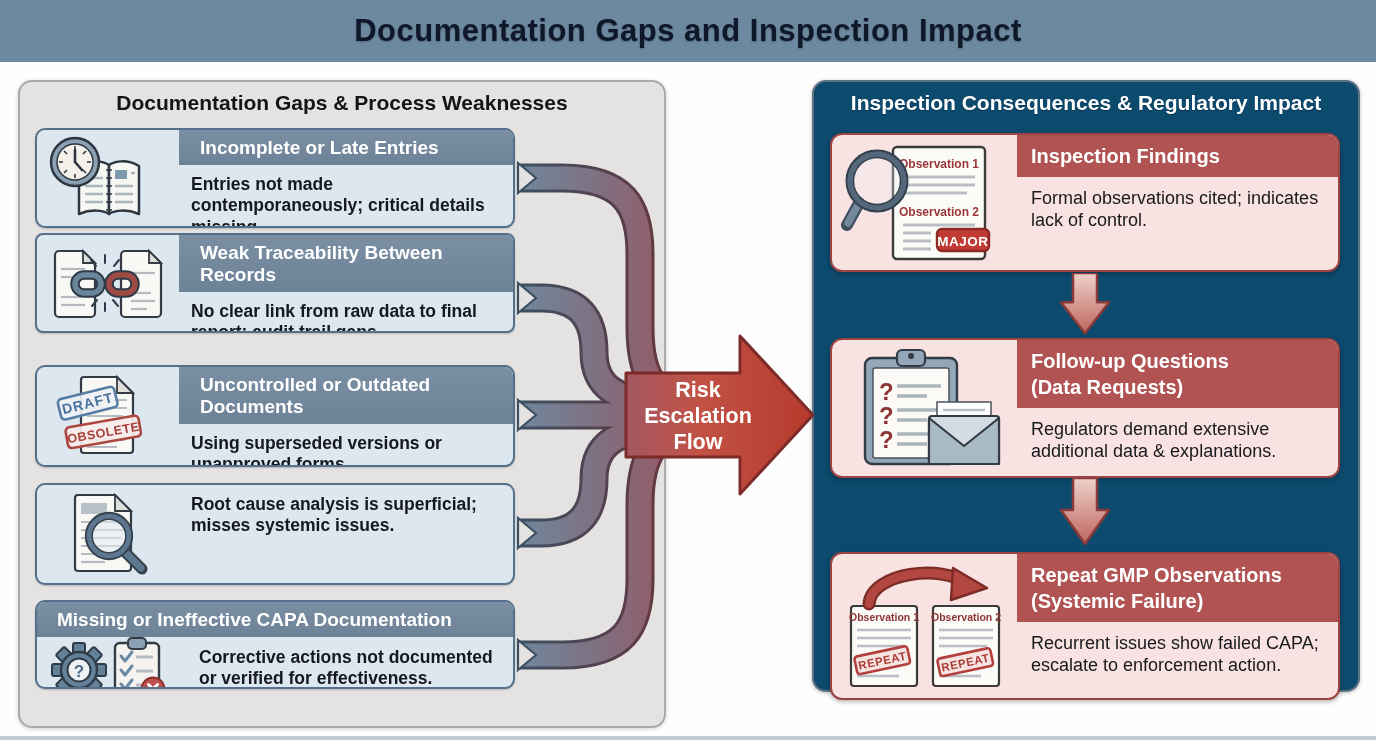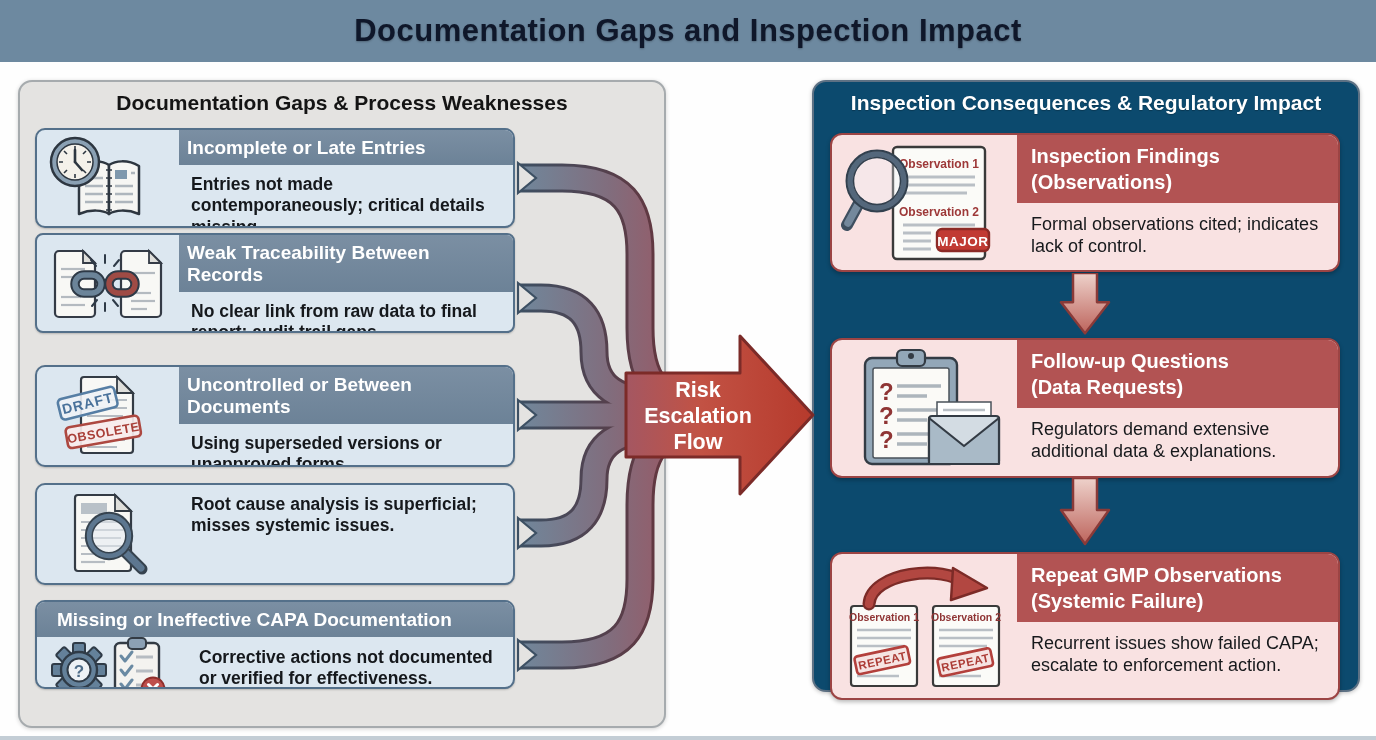--- a/index.html
+++ b/index.html
@@ -27,21 +27,21 @@
   .panel-left .panel-title{color:#141414;}
   .panel-right .panel-title{color:#ffffff;text-shadow:0 1px 1px rgba(0,0,0,.25);}
 
   
   .gap-card{position:absolute;left:15px;width:480px;box-sizing:border-box;
     background:#dce7f0;border:2px solid #54708a;border-radius:10px;overflow:hidden;
     display:flex;box-shadow:0 1px 2px rgba(0,0,0,.20);}
   .gap-icon{flex:0 0 142px;display:flex;align-items:center;justify-content:center;}
   .gap-main{flex:1;display:flex;flex-direction:column;min-width:0;}
   .gap-head{background:linear-gradient(#7b8fa3,#6c8297);color:#fff;
-    font-size:19px;font-weight:bold;padding:7px 8px 6px;}
+    font-size:19px;font-weight:bold;padding:7px 21px 6px;}
   .gap-body{padding:9px 12px 4px;font-size:17.5px;line-height:1.22;color:#15181c;font-weight:bold;}
   .gap-card.col{flex-direction:column;}
   .gap-card.col .gap-head{padding-left:20px;}
   .gap-card.col .row{display:flex;flex:1;align-items:center;}
   .gap-card.col .row .gap-icon{flex:0 0 150px;}
   .gap-card.col .row .gap-body{padding-top:0;}
 
   
   .imp-card{position:absolute;left:16px;width:510px;box-sizing:border-box;
     background:#f9e2e2;border:2.5px solid #9c4444;border-radius:12px;overflow:hidden;
@@ -170,21 +170,21 @@
             <rect x="0" y="0" width="58" height="21" rx="4" fill="#eef2f6" fill-opacity="0.9" stroke="#567ea4" stroke-width="2.6"></rect>
             <text x="29" y="15.5" text-anchor="middle" font-size="14" font-weight="bold" letter-spacing="1" fill="#49719a">DRAFT</text>
           </g>
           <g transform="translate(20,58) rotate(-10)">
             <rect x="0" y="0" width="74" height="21" rx="4" fill="#f7ecec" fill-opacity="0.92" stroke="#ad4840" stroke-width="2.6"></rect>
             <text x="37" y="15.5" text-anchor="middle" font-size="12.5" font-weight="bold" letter-spacing=".5" fill="#a93f38">OBSOLETE</text>
           </g>
         </svg>
       </div>
       <div class="gap-main">
-        <div class="gap-head">Uncontrolled or Between Documents</div>
+        <div class="gap-head">Uncontrolled or Outdated Documents</div>
         <div class="gap-body">Using superseded versions or unapproved forms.</div>
       </div>
     </div>
 
     <div class="gap-card" style="top:401px;height:102px;">
       <div class="gap-icon">
         <svg width="126" height="92" viewBox="0 0 126 92">
           <path d="M30 10 a3 3 0 0 1 3 -3 H70 L86 23 V80 a3 3 0 0 1 -3 3 H33 a3 3 0 0 1 -3 -3 Z" fill="#f8f8f5" stroke="#333b44" stroke-width="2.2"></path>
           <path d="M70 7 L86 23 H70 Z" fill="#dfdfdb" stroke="#333b44" stroke-width="1.8"></path>
           <rect x="36" y="15" width="26" height="11" fill="#b9c1c8"></rect>
@@ -277,21 +277,20 @@
           <line x1="18" y1="62" x2="6" y2="84" stroke="#3f4f60" stroke-width="12" stroke-linecap="round"></line>
           <line x1="18" y1="62" x2="7" y2="82" stroke="#74889c" stroke-width="7.5" stroke-linecap="round"></line>
           <circle cx="36" cy="40" r="27" fill="#eef3f7" fill-opacity="0.30" stroke="#54677b" stroke-width="6"></circle>
           <circle cx="36" cy="40" r="30.5" fill="none" stroke="#32404e" stroke-width="2"></circle>
           <circle cx="36" cy="40" r="23.5" fill="none" stroke="#32404e" stroke-width="1.5"></circle>
         </svg>
       </div>
       <div class="imp-main">
         <div class="imp-head">
           <span style="display:block">Inspection Findings</span>
-          <span style="display:block">(Observations)</span>
         </div>
         <div class="imp-body">Formal observations cited; indicates lack of control.</div>
       </div>
     </div>
 
     <div class="imp-card" style="top:256px;height:140px;">
       <div class="imp-icon">
         <svg width="168" height="124" viewBox="0 0 168 124">
           <rect x="24" y="12" width="92" height="106" rx="7" fill="#93a7b8" stroke="#333b44" stroke-width="2.4"></rect>
           <rect x="32" y="22" width="76" height="90" rx="2" fill="#fbfaf7" stroke="#4a525a" stroke-width="1.5"></rect>

